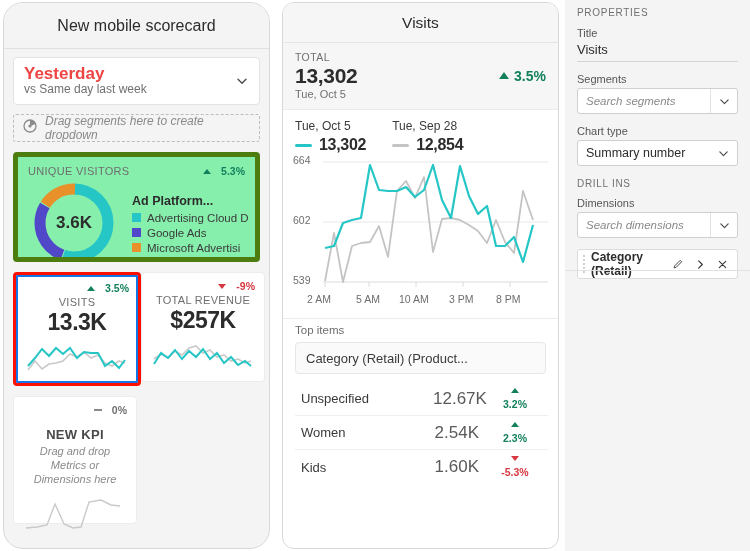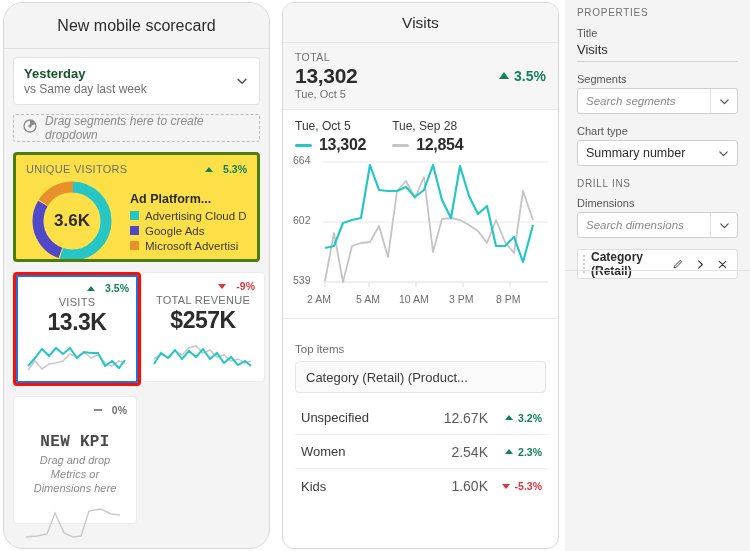--- a/index.html
+++ b/index.html
@@ -27,39 +27,39 @@
   }
   .sc-title { font-size: 16px; color: #2c2c2c; font-weight: 400; }
 
   .sc-body { padding: 8px 9px 0 9px; }
 
   .date-selector {
     background: #fff; border: 1px solid #e3e3e3; border-radius: 4px;
     height: 48px; display: flex; align-items: center;
     padding: 0 10px; position: relative;
   }
-  .date-main { font-size: 13px; font-weight: bold; color: #14532d; line-height: 15px; }
+  .date-main { font-size: 17px; font-weight: bold; color: #ef4444; line-height: 15px; }
   .date-sub { font-size: 12px; color: #707070; line-height: 15px; margin-top: 1px; }
   .chev {
     position: absolute; right: 11px; top: 50%; transform: translateY(-50%);
     width: 12px; height: 12px;
   }
   .chev svg { display:block; }
 
   .drag-seg {
     margin-top: 9px; height: 28px;
     border: 1px dashed #bdbdbd; border-radius: 3px;
     background: #f4f4f4;
     display: flex; align-items: center; padding: 0 9px; gap: 8px;
   }
   .drag-seg-label { font-size: 12px; color: #8a8a8a; font-style: italic; }
 
   .uv-card {
-    margin-top: 10px; background: #fde047; border-radius: 4px;
-    border: 3px solid #4d7c0f;
+    margin-top: 10px; background: #86efac; border-radius: 4px;
+    border: 5px solid #4d7c0f;
     height: 110px; padding: 8px 10px 0 10px; position: relative;
     overflow: hidden;
   }
   .uv-top { display: flex; justify-content: space-between; align-items: flex-start; }
   .uv-label { font-size: 11px; color: #6e6e6e; letter-spacing: .3px; }
   .delta { font-size: 10.5px; font-weight: bold; display: flex; align-items: center; gap: 10px; white-space: nowrap; }
   .delta.up { color: #12805c; }
   .delta.down { color: #d7373f; }
   .delta.flat { color: #707070; }
   .tri-up { width:0;height:0;border-left:4px solid transparent;border-right:4px solid transparent;border-bottom:5px solid #12805c; }
@@ -94,21 +94,21 @@
   .kpi-name { font-size: 11px; color:#6e6e6e; letter-spacing:.3px; margin-top: 2px; }
   .kpi-value { font-size: 23px; font-weight: bold; color:#2c2c2c; margin-top: 1px; letter-spacing: -0.5px; }
   .spark { margin-top: 3px; }
   .kpi-spacer { width: 8px; }
 
   .newkpi-tile {
     background:#fff; border-radius:4px; border:1px solid #ececec;
     width: 124px; height: 128px; margin-top: 10px;
     padding: 7px 9px 0 9px; display:flex; flex-direction:column; align-items:center;
   }
-  .newkpi-name { font-size: 16px; color:#4a4a4a; font-weight:bold; letter-spacing:.3px; margin-top: 17px; font-family: Liberation Mono, monospace; }
+  .newkpi-name { font-size: 13px; color:#4a4a4a; font-weight:bold; letter-spacing:.3px; margin-top: 11px; }
   .newkpi-hint { font-size: 11px; color:#8a8a8a; font-style: italic; text-align:center; line-height: 14px; margin-top: 2px; }
 
   
   .visits-panel {
     position: absolute; left: 282px; top: 2px;
     width: 277px; height: 547px;
     background: #ffffff;
     border: 1px solid #d8d8d8;
     border-radius: 12px;
     overflow: hidden;
@@ -133,34 +133,34 @@
   .series-block { }
   .series-date { font-size: 12px; color:#3a3a3a; }
   .series-val-row { display:flex; align-items:center; gap:7px; margin-top: 3px; }
   .series-line { width: 17px; height: 3px; border-radius: 2px; }
   .series-val { font-size: 16px; font-weight:bold; color:#2c2c2c; letter-spacing:-0.3px; }
 
   .chart-area { position: relative; height: 120px; margin: 2px 10px 0 10px; }
   .y-lab { position:absolute; font-size: 10.5px; color:#6e6e6e; left: 0; }
   .x-lab { position:absolute; font-size: 10.5px; color:#6e6e6e; top: 0; }
 
-  .topitems { border-top: 1px solid #ececec; margin-top: 14px; padding: 24px 12px 0 12px; }
+  .topitems { border-top: 1px solid #ececec; margin-top: 14px; padding: 5px 12px 0 12px; }
   .topitems-label { font-size: 11.5px; color:#6e6e6e; }
   .topitems-select {
     margin-top: 6px; height: 32px; background:#fafafa; border:1px solid #e6e6e6;
     border-radius: 4px; display:flex; align-items:center; padding: 0 10px;
     font-size: 13px; color:#3a3a3a;
   }
   .ti-row {
     height: 34px; display:flex; align-items:center;
-    border-bottom: 1px solid #efefef; padding: 0 2px 0 6px;
+    border-bottom: 1px solid #efefef; padding: 0 2px 0 6px; gap: 9px;
   }
   .ti-name { flex: 1; font-size: 13px; color:#3a3a3a; }
-  .ti-val { font-size: 14px; color:#5a5a5a; width: 46px; text-align:right; }
-  .ti-delta { width: 58px; display:flex; align-items:center; justify-content:flex-end; gap: 5px; padding-right: 4px; }
+  .ti-val { font-size: 17px; color:#5a5a5a; width: 46px; text-align:right; }
+  .ti-delta { width: 58px; display:flex; align-items:center; justify-content:flex-end; gap: 5px; padding-right: 4px; flex-direction: column; }
   .ti-delta span { font-size: 10.5px; font-weight:bold; }
 
   
   .props-panel {
     position:absolute; left: 565px; top: 0;
     width: 185px; height: 551px; background: #f4f4f4;
   }
   .props-inner { padding: 7px 12px 0 12px; }
   .props-head { font-size: 10px; color:#707070; letter-spacing:.7px; margin-bottom: 9px; }
   .field-label { font-size: 11px; color:#555; margin-bottom: 3px; }

